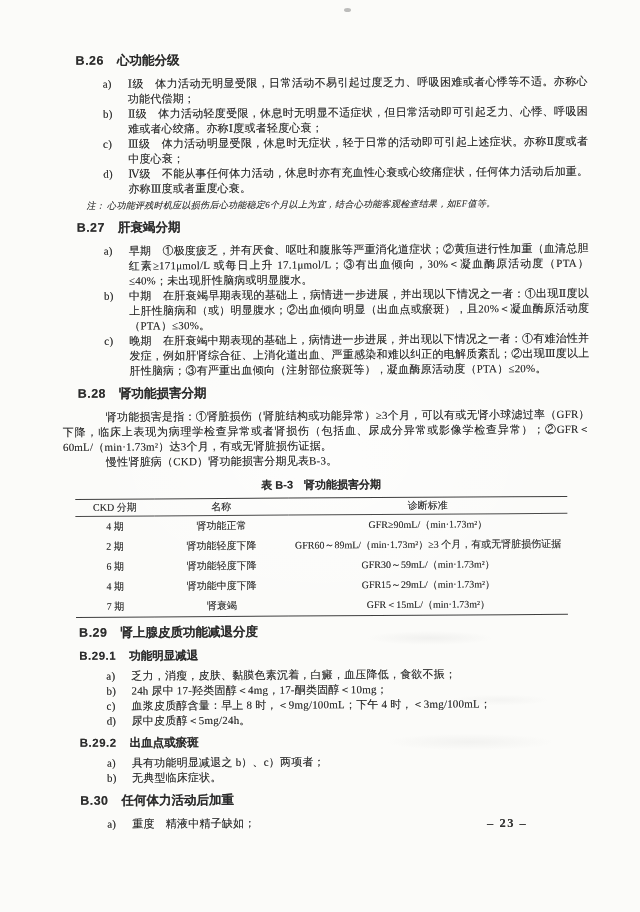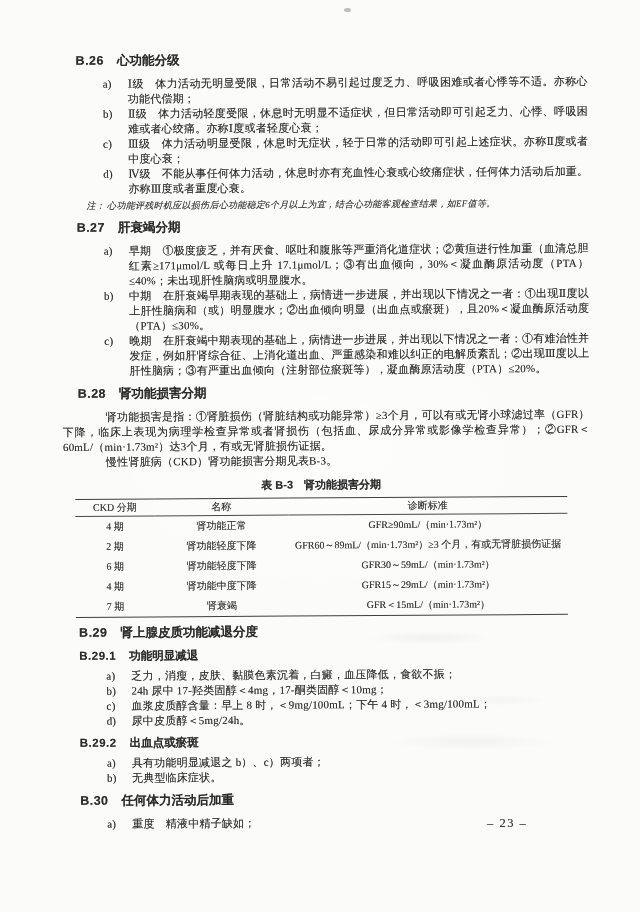--- a/index.html
+++ b/index.html
@@ -108,20 +108,21 @@
   table.data-table tbody tr:last-child td { border-bottom: 1.6px solid #3f3f3f; }
   table.data-table .col-stage { width: 75px; }
   table.data-table .col-name  { width: 130px; }
   .page-number {
     position: absolute;
     left: 487px; top: 816px;
     font-size: 12.5px;
     letter-spacing: 1.5px;
     color: #333333;
     text-shadow: 0 0 0.6px rgba(46,46,46,0.5);
+    font-weight: bold;
   }
 </style>
 </head>
 <body>
 
 <div class="paper">
   <div class="scan-speck"></div>
   <div class="content">
       <div class="heading section-heading"><span class="num">B.26</span><span class="title">心功能分级</span></div>
       <div class="list-item">

